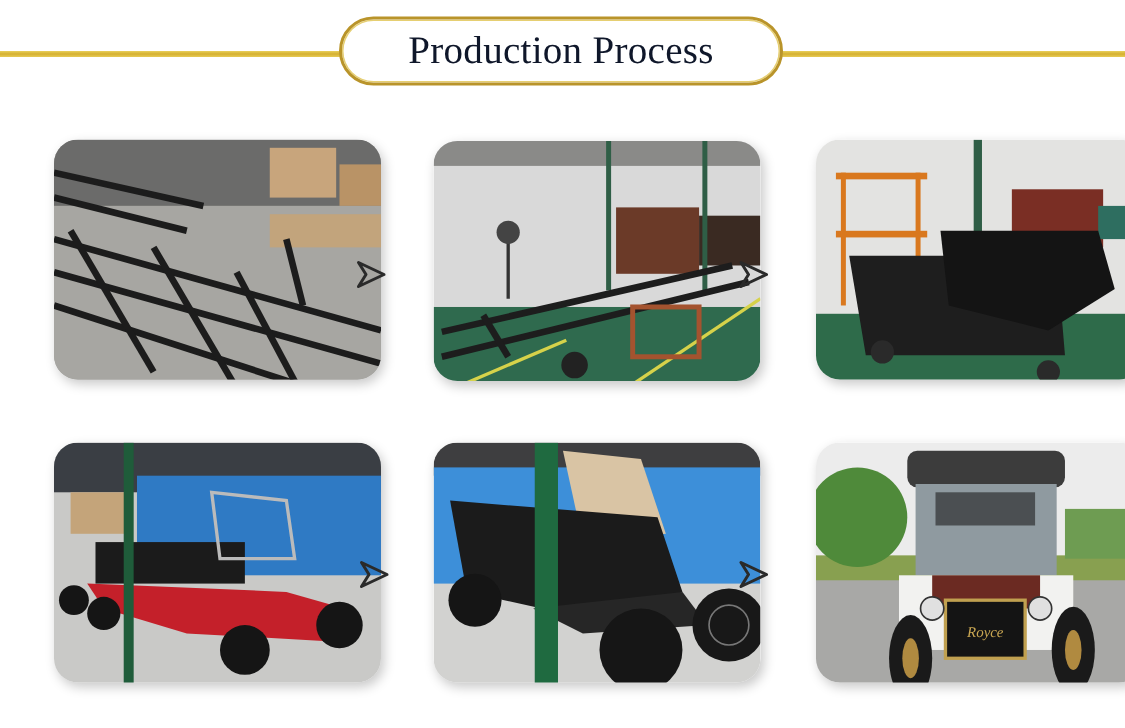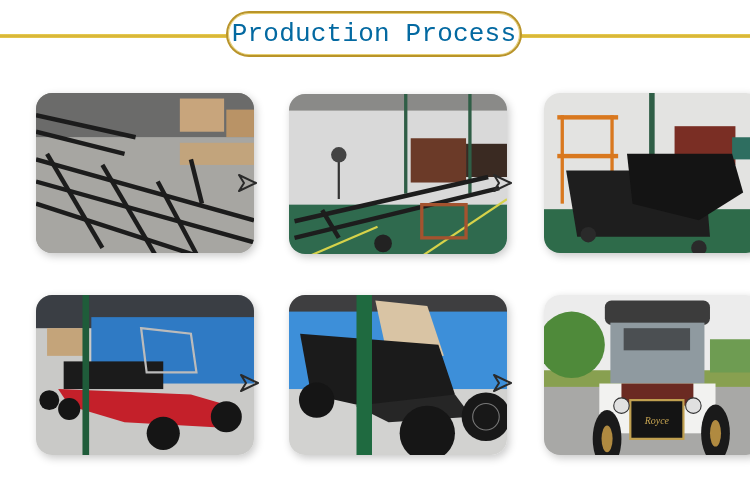--- a/index.html
+++ b/index.html
@@ -1,21 +1,21 @@
 <!DOCTYPE html>
 <html><head>
 <meta charset="utf-8">
 <style>
   html, body { margin:0; padding:0; }
   body { width:750px; height:485px; background:#ffffff; position:relative; overflow:hidden; font-family:"Liberation Serif", serif; }
   .gold-line { position:absolute; top:34px; height:4px; background:linear-gradient(180deg,#e9cf5a,#d4b030 50%,#e8cb55); }
   .gold-line.left { left:0; width:232px; }
   .gold-line.right { left:520px; width:230px; }
   .title-pill { position:absolute; left:226px; top:11px; width:296px; height:46px; box-sizing:border-box; border:2px solid #b9942a; border-radius:24px; background:#fff; display:flex; align-items:center; justify-content:center; box-shadow: inset 0 0 0 1px #e6cf72; }
-  .title-text { font-size:26px; color:#0369a1; letter-spacing:0.2px;font-family:Liberation Mono, monospace; }
+  .title-text { font-size:26px; color:#0f172a; letter-spacing:0.2px; }
   .photo { position:absolute; width:218px; height:160px; border-radius:16px; overflow:hidden; box-shadow: 2px 3px 8px rgba(0,0,0,0.22); margin-left: 12px; }
   .arrow { position:absolute; width:22px; height:22px; }
   
   .scene { position:absolute; inset:0; }
 </style>
 </head>
 <body>
 
 <div class="gold-line left"></div>
 <div class="gold-line right"></div>

